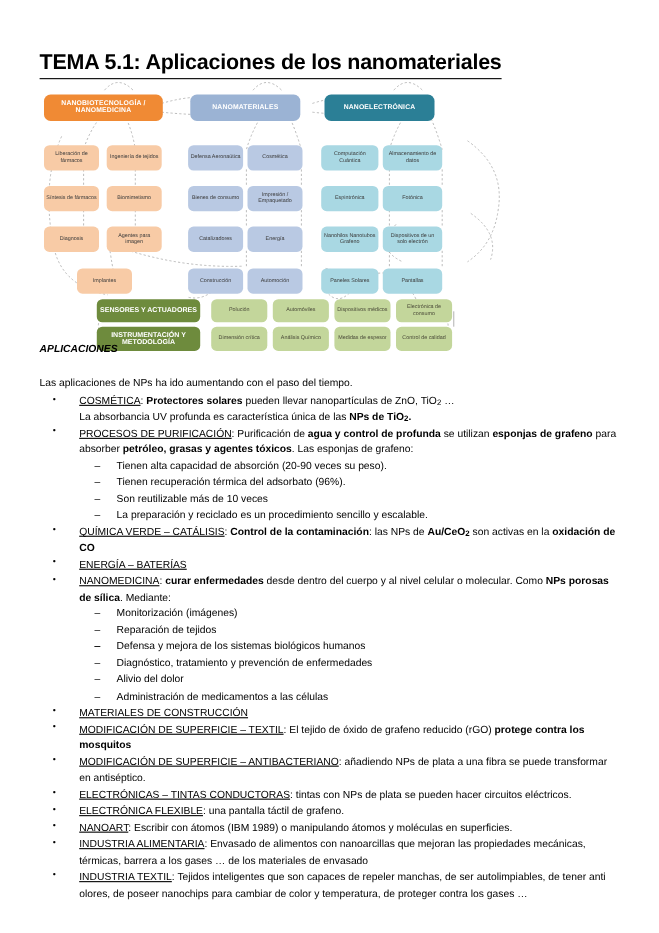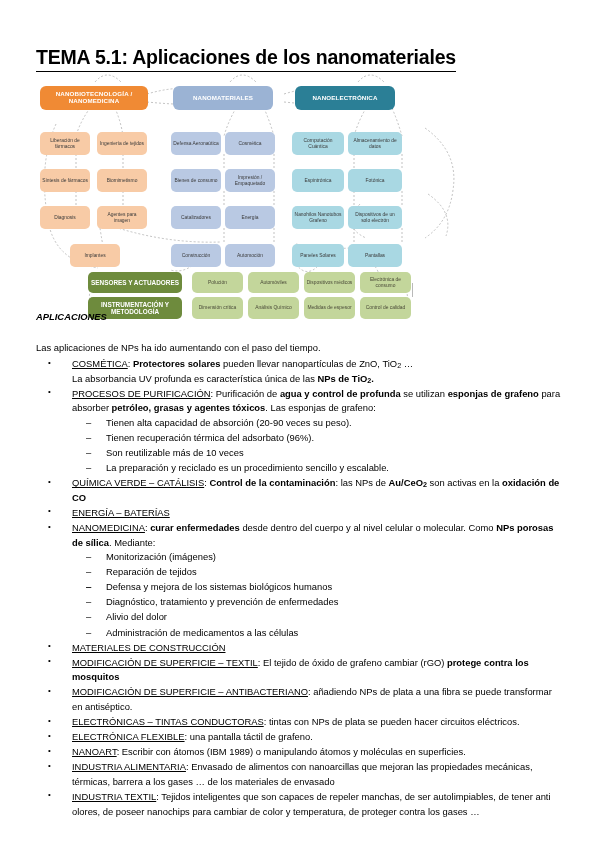--- a/index.html
+++ b/index.html
@@ -268,21 +268,21 @@
         <li><span class="bullet">•</span><span class="u">NANOMEDICINA</span><span>: </span><span class="b">curar enfermedades</span><span> desde dentro del cuerpo y al nivel celular o molecular. Como </span><span class="b">NPs porosas de sílica</span><span>. Mediante:</span><ul class="lvl2">
             <li><span class="dash">–</span><span>Monitorización (imágenes)</span></li>
             <li><span class="dash">–</span><span>Reparación de tejidos</span></li>
             <li><span class="dash">–</span></li>
             <li><span class="dash">–</span><span>Defensa y mejora de los sistemas biológicos humanos</span></li>
             <li><span class="dash">–</span><span>Diagnóstico, tratamiento y prevención de enfermedades</span></li>
             <li><span class="dash">–</span><span>Alivio del dolor</span></li>
             <li><span class="dash">–</span><span>Administración de medicamentos a las células</span></li>
           </ul></li>
         <li><span class="bullet">•</span><span class="u">MATERIALES DE CONSTRUCCIÓN</span></li>
-        <li><span class="bullet">•</span><span class="u">MODIFICACIÓN DE SUPERFICIE – TEXTIL</span><span>: El tejido de óxido de grafeno cambiar (rGO) </span><span class="b">protege contra los mosquitos</span></li>
+        <li><span class="bullet">•</span><span class="u">MODIFICACIÓN DE SUPERFICIE – TEXTIL</span><span>: El tejido de óxido de grafeno reducido (rGO) </span><span class="b">protege contra los mosquitos</span></li>
         <li><span class="bullet">•</span><span class="u">MODIFICACIÓN DE SUPERFICIE – ANTIBACTERIANO</span><span>: añadiendo NPs de plata a una fibra se puede transformar en antiséptico.</span></li>
         <li><span class="bullet">•</span><span class="u">ELECTRÓNICAS – TINTAS CONDUCTORAS</span><span>: tintas con NPs de plata se pueden hacer circuitos eléctricos.</span></li>
         <li><span class="bullet">•</span><span class="u">ELECTRÓNICA FLEXIBLE</span><span>: una pantalla táctil de grafeno.</span></li>
         <li><span class="bullet">•</span><span class="u">NANOART</span><span>: Escribir con átomos (IBM 1989) o manipulando átomos y moléculas en superficies.</span></li>
         <li><span class="bullet">•</span><span class="u">INDUSTRIA ALIMENTARIA</span><span>: Envasado de alimentos con nanoarcillas que mejoran las propiedades mecánicas, térmicas, barrera a los gases … de los materiales de envasado</span></li>
         <li><span class="bullet">•</span><span class="u">INDUSTRIA TEXTIL</span><span>: Tejidos inteligentes que son capaces de repeler manchas, de ser autolimpiables, de tener anti olores, de poseer nanochips para cambiar de color y temperatura, de proteger contra los gases …</span></li>
       </ul>
   </div>
 
 </div>

